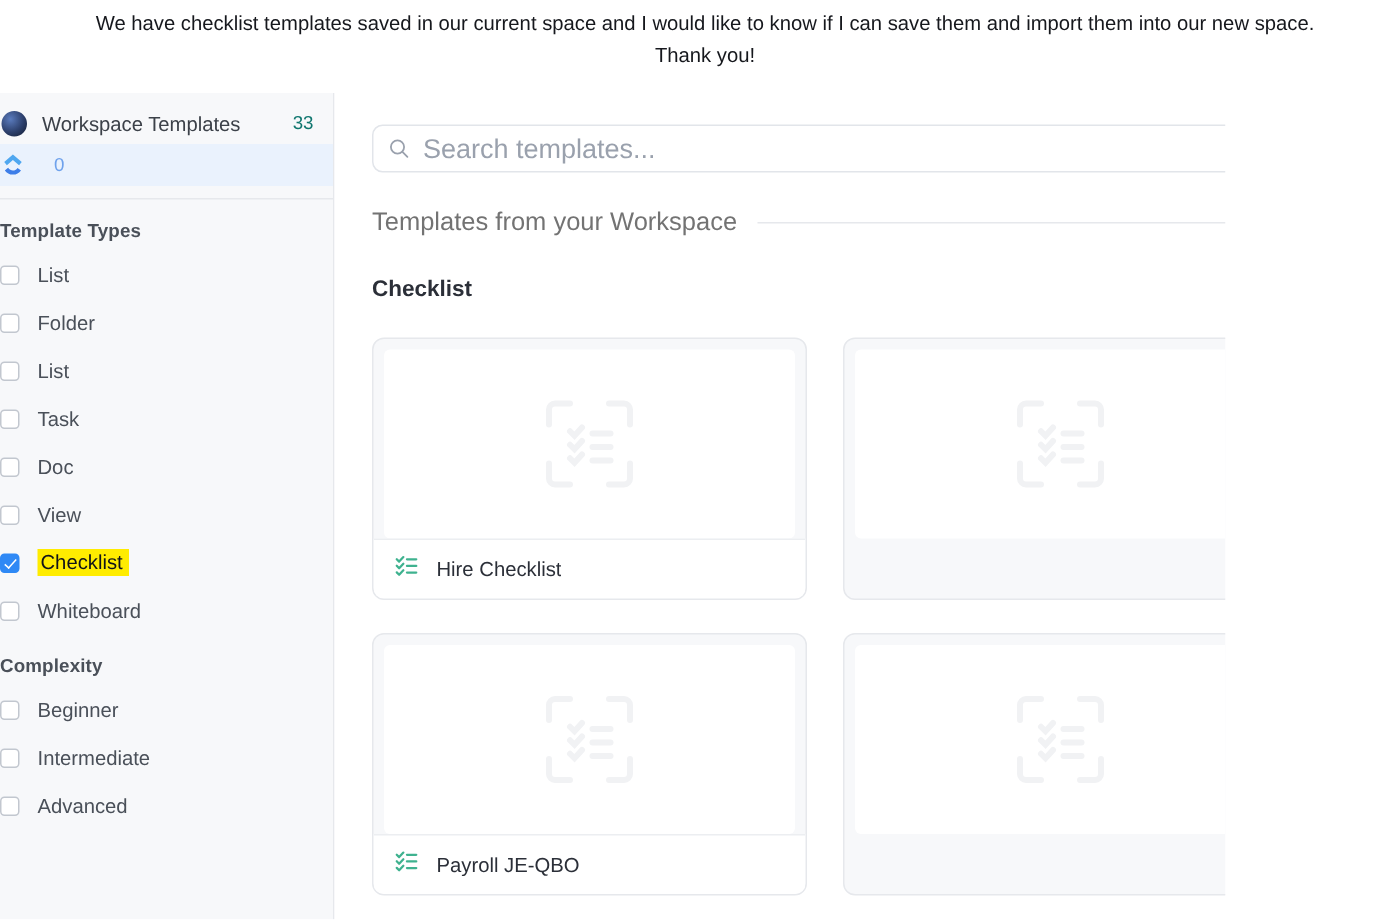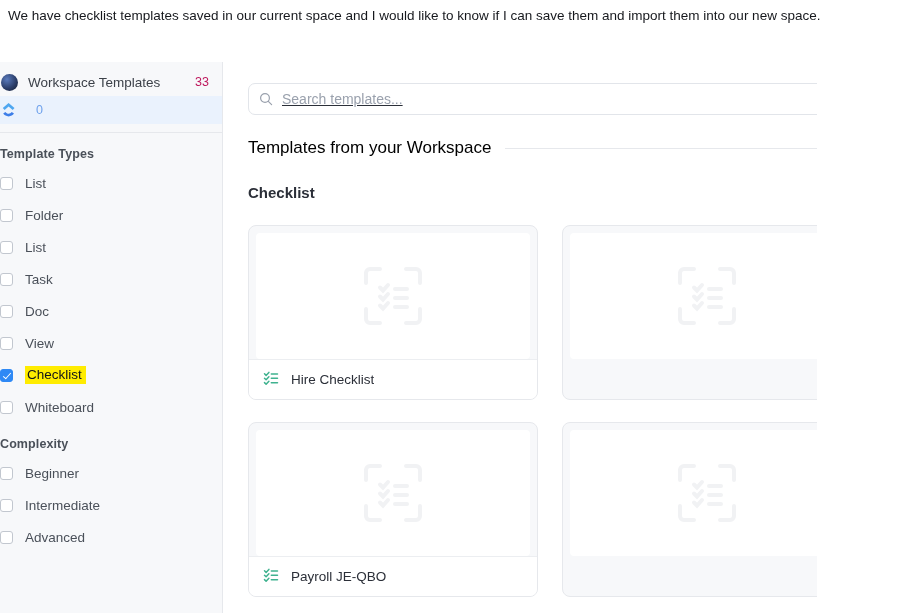--- a/index.html
+++ b/index.html
@@ -12,26 +12,27 @@
     background: #ffffff;
     font-family: "Liberation Sans", sans-serif;
     color: #2b2f38;
     overflow: hidden;
     position: relative;
   }
 
   
   #intro-text {
     position: absolute;
-    left: 8px;
+    left: 20px;
     top: 5px;
     width: 900px;
     font-size: 13.5px;
     line-height: 21px;
     color: #16181d;
+    text-align: center;
   }
   #intro-text p { margin: 0; }
 
   
   #app-window {
     position: absolute;
     left: 0;
     top: 62px;
     width: 817px;
     height: 551px;
@@ -86,21 +87,21 @@
   .avatar-dot {
     width: 17px;
     height: 17px;
     border-radius: 50%;
     background: radial-gradient(circle at 35% 32%, #5a7bbd 0%, #2c3f6b 55%, #121a2c 100%);
     display: block;
   }
   .sb-nav-label { flex: 1 1 auto; white-space: nowrap; }
   .sb-nav-count {
     font-size: 12.5px;
-    color: #be185d;
+    color: #0f766e;
     margin-left: 8px;
   }
   .sb-nav-row.active .sb-nav-count { color: #6fa2ec; }
 
   .sb-sep {
     height: 1px;
     background: #e6e8ec;
     margin: 8px 0 0 0;
   }
 
@@ -178,39 +179,38 @@
     align-items: center;
     padding: 0 10px;
     box-sizing: border-box;
   }
   #search-bar svg { flex: none; display: block; }
   #search-input {
     border: none;
     outline: none;
     background: transparent;
     font-family: "Liberation Sans", sans-serif;
-    font-size: 14px;
+    font-size: 18px;
     color: #2b2f38;
     margin-left: 9px;
     width: 100%;
     padding: 0;
-    text-decoration: underline;
   }
   #search-input::placeholder { color: #9aa1ad; }
 
   .section-head {
     position: absolute;
     left: 25px;
     display: flex;
     align-items: center;
     width: 604px;
   }
   .section-head .stitle {
     font-size: 17px;
-    color: #000000;
+    color: #737373;
     white-space: nowrap;
   }
   .section-head .srule {
     flex: 1 1 auto;
     height: 1px;
     background: #e6e8ec;
     margin-left: 14px;
   }
   #ws-head { top: 76px; }
 
@@ -271,20 +271,21 @@
     white-space: nowrap;
     overflow: hidden;
     text-overflow: ellipsis;
   }
 </style>
 </head>
 <body>
 
 <div id="intro-text">
   <p>We have checklist templates saved in our current space and I would like to know if I can save them and import them into our new space.</p>
+  <p>Thank you!</p>
 </div>
 
 <div id="app-window">
 
   <div id="sidebar">
     <div class="sb-inner">
 
       <div class="sb-top-group">
         <div class="sb-nav-row">
           <span class="sb-nav-icon">

